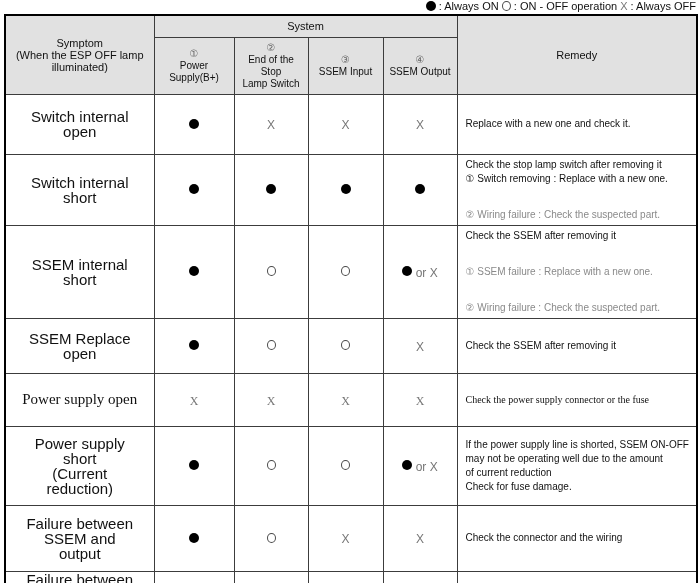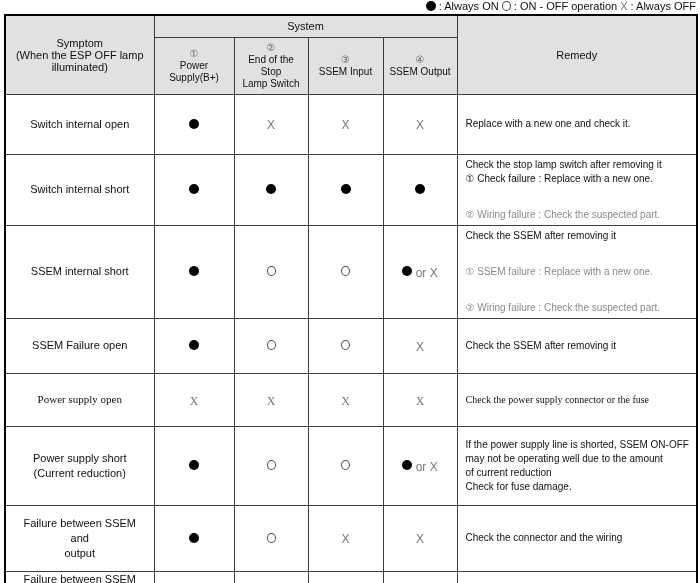--- a/index.html
+++ b/index.html
@@ -30,21 +30,21 @@
     border:1px solid #3c3c3c;
     text-align:center;vertical-align:middle;
     font-weight:normal;padding:4px;overflow:hidden;
   }
   thead th{background:#e1e1e1;font-size:11px;}
   thead tr:nth-child(1){height:22px;}
   thead tr:nth-child(2){height:50px;}
   .pre{white-space:pre-line;}
   .circnum{display:block;color:#666;font-size:10px;line-height:12px;}
   .collabel{display:block;font-size:10px;line-height:12px;white-space:pre-line;}
-  tbody td.symptom{font-size:11px;line-height:15px;padding:0 16px;}
+  tbody td.symptom{font-size:15px;line-height:15px;padding:0 16px;}
   tbody td.remedy{text-align:left;padding:3px 4px 3px 8px;}
   .rline{font-size:10px;line-height:14px;color:#111;}
   .rline.muted{color:#8a8a8a;margin-top:22px;}
   tbody tr:nth-child(1){height:60px;}
   tbody tr:nth-child(2){height:61px;}
   tbody tr:nth-child(3){height:57px;}
   tbody tr:nth-child(4){height:55px;}
   tbody tr:nth-child(5){height:53px;font-family:Liberation Serif, serif;}
   tbody tr:nth-child(6){height:79px;}
   tbody tr:nth-child(7){height:66px;}
@@ -108,38 +108,38 @@
         </td>
       </tr>
       <tr>
         <td class="symptom pre">Switch internal short</td>
         <td class="status"><span class="dot dot-filled"></span></td>
         <td class="status"><span class="dot dot-filled"></span></td>
         <td class="status"><span class="dot dot-filled"></span></td>
         <td class="status"><span class="dot dot-filled"></span></td>
         <td class="remedy">
           <div class="rline">Check the stop lamp switch after removing it</div>
-          <div class="rline">① Check failure : Replace with a new one.</div>
+          <div class="rline">① Switch removing : Replace with a new one.</div>
           <div class="rline muted">② Wiring failure : Check the suspected part.</div>
         </td>
       </tr>
       <tr>
         <td class="symptom pre">SSEM internal short</td>
         <td class="status"><span class="dot dot-filled"></span></td>
         <td class="status"><span class="dot dot-open"></span></td>
         <td class="status"><span class="dot dot-open"></span></td>
         <td class="status"><span class="dot dot-filled"></span><span class="xmark"> or X</span></td>
         <td class="remedy">
           <div class="rline">Check the SSEM after removing it</div>
           <div class="rline muted">① SSEM failure : Replace with a new one.</div>
           <div class="rline muted">② Wiring failure : Check the suspected part.</div>
         </td>
       </tr>
       <tr>
-        <td class="symptom pre">SSEM Failure open</td>
+        <td class="symptom pre">SSEM Replace open</td>
         <td class="status"><span class="dot dot-filled"></span></td>
         <td class="status"><span class="dot dot-open"></span></td>
         <td class="status"><span class="dot dot-open"></span></td>
         <td class="status"><span class="xmark">X</span></td>
         <td class="remedy">
           <div class="rline">Check the SSEM after removing it</div>
         </td>
       </tr>
       <tr>
         <td class="symptom pre">Power supply open</td>

